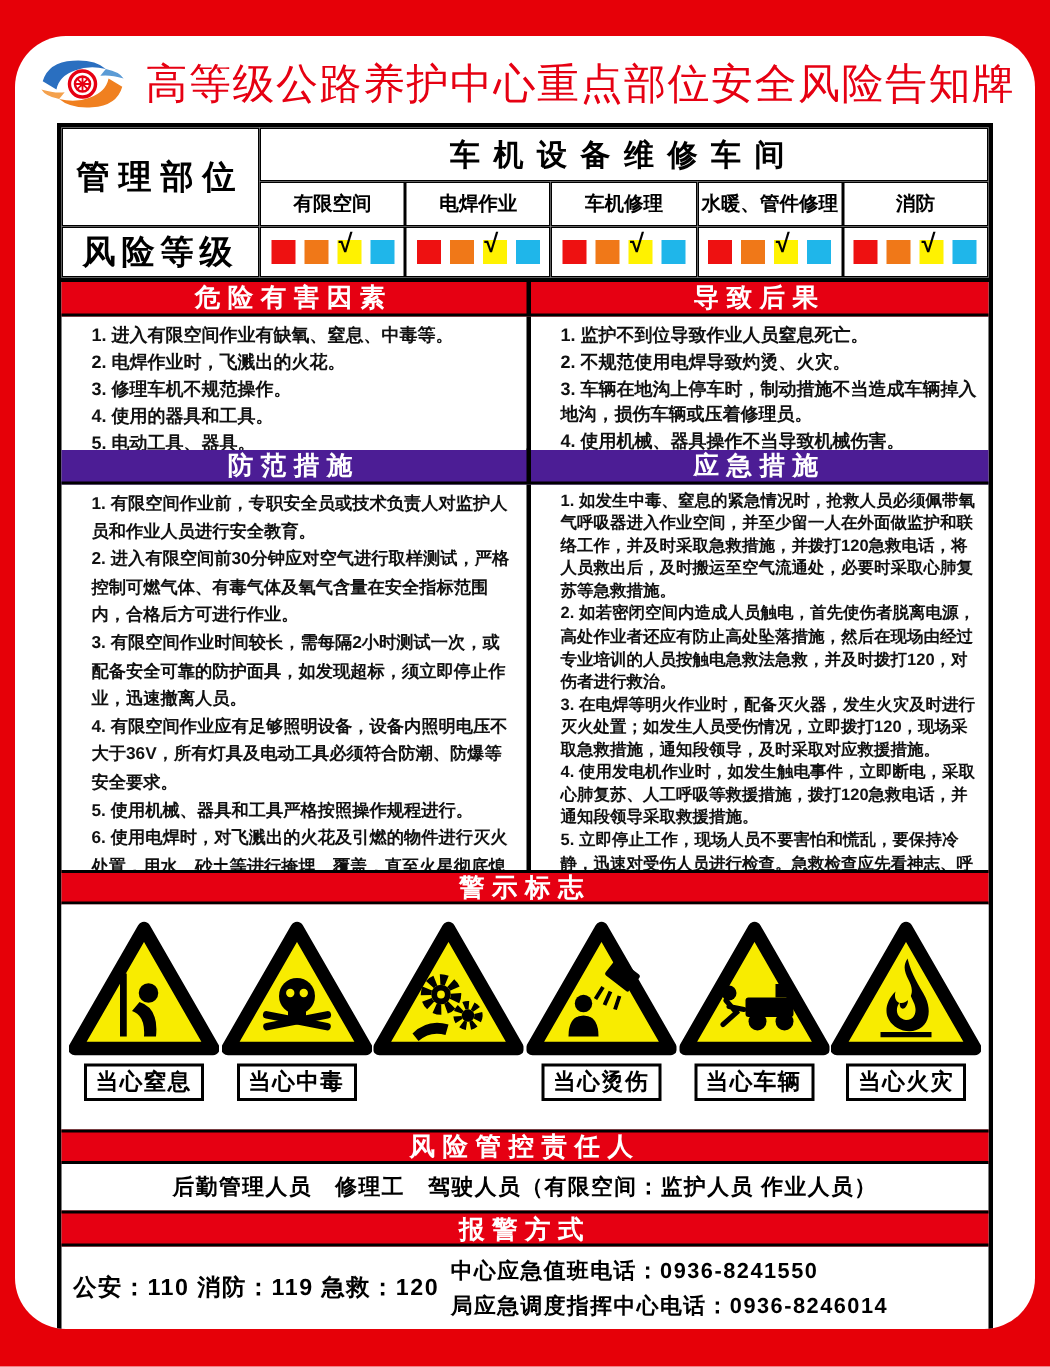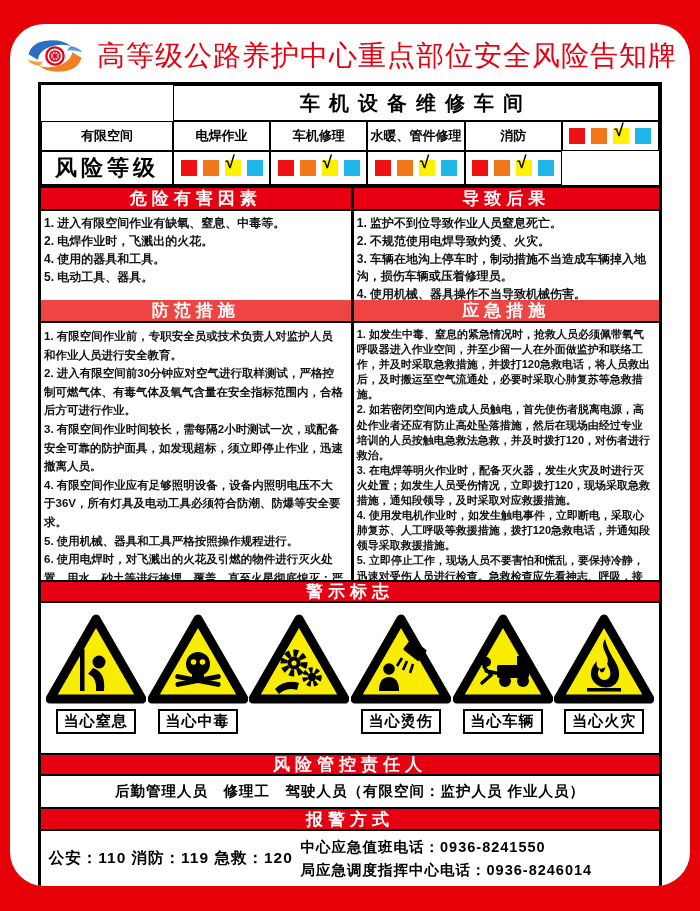--- a/index.html
+++ b/index.html
@@ -36,27 +36,27 @@
   .sq.r{ background:#ee1111;} .sq.o{ background:#f07818;} .sq.y{ background:#fff200;} .sq.c{ background:#1fb6ea;}
   .sq .chk{ position:absolute; left:1px; top:-6px; font-size:17px; font-weight:bold; color:#000; line-height:1;}
   
   .board{ border:3px solid #000; border-top:none; display:flex; flex-direction:column; }
   .split{ display:flex; }
   .split .half-l{ width:50.6%; border-right:3px solid #000; }
   .split .half-r{ flex:1; }
   .bar{ color:#fff; font-weight:bold; font-size:17px; letter-spacing:5px;
         display:flex; align-items:center; justify-content:center; }
   .bar.red{ background:#e60012; }
-  .bar.blue{ background:#ef4444; }
+  .bar.blue{ background:#4c1d95; }
   .hdr-split{ height:23px; border-bottom:2px solid #000;}
   .hdr-split .half-l,.hdr-split .half-r{ display:flex; align-items:center; justify-content:center;}
   .hdr-full{ height:23px; border-top:2px solid #000; border-bottom:2px solid #000;}
   .content-a{ height:89px; }
   .content-b{ height:257px; }
-  .txtcol{ padding:4px 7px 2px 3px; overflow:hidden;}
+  .txtcol{ padding:4px 7px 2px 20px; overflow:hidden;}
   .txtcol p{ font-weight:bold; color:#111; }
   .t-haz p{ font-size:12px; line-height:17px; margin-bottom:1px;}
   .t-con p{ font-size:12px; line-height:17px; margin-bottom:1px;}
   .t-pre p{ font-size:11.5px; line-height:18.6px;}
   .t-eme p{ font-size:11px; line-height:15.1px;}
   
   .signs-row{ height:150px; display:flex; justify-content:space-around; align-items:flex-start; padding:10px 4px 0 4px; background:#fff;}
   .sign{ display:flex; flex-direction:column; align-items:center; width:104px;}
   .sign svg{ width:100px; height:92px; }
   .sign-label{ margin-top:4px; border:2.5px solid #000; font-weight:bold; font-size:15px; padding:1px 6px; white-space:nowrap; letter-spacing:1px;}
@@ -83,20 +83,21 @@
       <circle cx="35" cy="24" r="9.5" fill="#fff" stroke="#e60012" stroke-width="2.5"></circle>
       <circle cx="35" cy="24" r="5.5" fill="none" stroke="#e60012" stroke-width="1.8"></circle>
       <path d="M35 18.5 L35 29.5 M29.5 24 L40.5 24 M31 20 L39 28 M39 20 L31 28" stroke="#e60012" stroke-width="1.3"></path>
     </svg>
     <div class="main-title">高等级公路养护中心重点部位安全风险告知牌</div>
   </div>
 
   <div class="inner">
 
     <div class="top-table">
+      <div class="cell-manage">管理部位</div>
       <div class="cell-workshop">车机设备维修车间</div>
       <div class="cell-colhead">有限空间</div>
       <div class="cell-colhead">电焊作业</div>
       <div class="cell-colhead">车机修理</div>
       <div class="cell-colhead">水暖、管件修理</div>
       <div class="cell-colhead">消防</div>
       <div class="cell-risklabel">风险等级</div>
       <div class="risk-cell">
         <span class="sq r"></span>
           <span class="sq o"></span>
@@ -143,20 +144,21 @@
 
       <div class="split hdr-split bar red">
         <div class="half-l">危险有害因素</div>
         <div class="half-r">导致后果</div>
       </div>
       <div class="split content-a">
         <div class="half-l txtcol t-haz">
 
         <p>1. 进入有限空间作业有缺氧、窒息、中毒等。</p>
             <p>2. 电焊作业时，飞溅出的火花。</p>
+            <p>3. 修理车机不规范操作。</p>
             <p>4. 使用的器具和工具。</p>
             <p>5. 电动工具、器具。</p>
           </div>
         <div class="half-r txtcol t-con">
 
         <p>1. 监护不到位导致作业人员窒息死亡。</p>
             <p>2. 不规范使用电焊导致灼烫、火灾。</p>
             <p>3. 车辆在地沟上停车时，制动措施不当造成车辆掉入地沟，损伤车辆或压着修理员。</p>
             <p>4. 使用机械、器具操作不当导致机械伤害。</p>
           </div>

